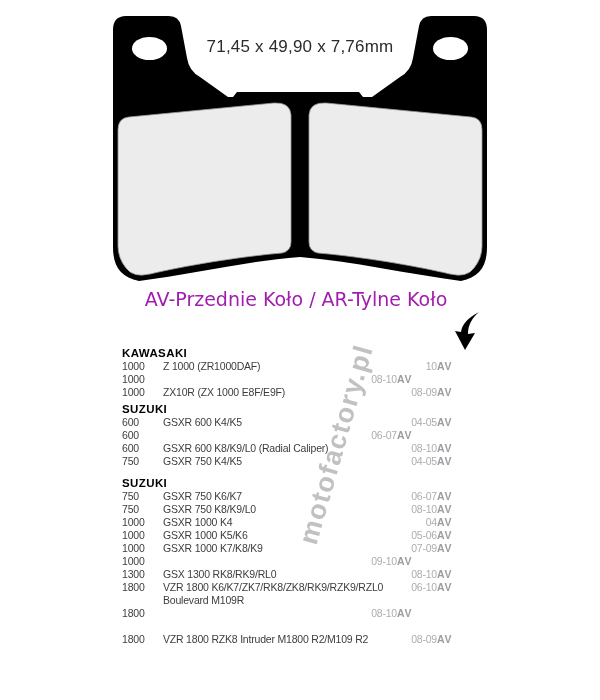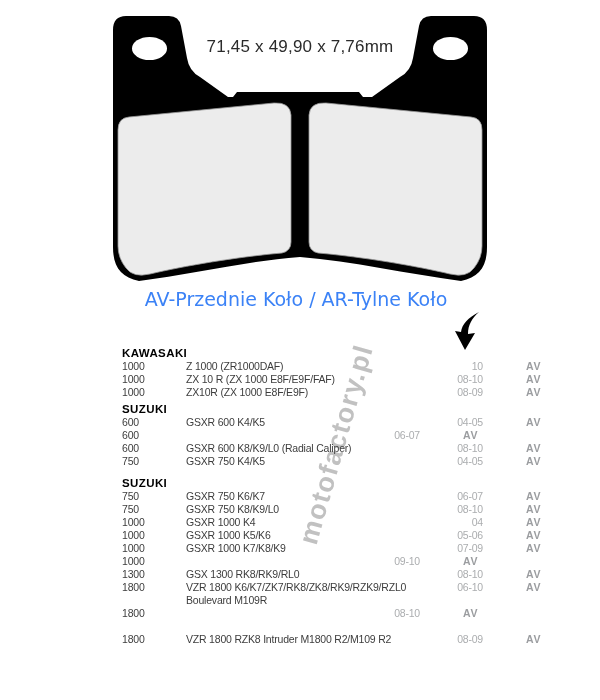--- a/index.html
+++ b/index.html
@@ -8,21 +8,21 @@
     background:#ffffff;
     font-family:"Liberation Sans",sans-serif;
   }
   .pad-svg{position:absolute;left:108px;top:10px;}
   .dim-label{
     position:absolute;left:0;top:37px;width:600px;text-align:center;
     font-size:17px;color:#2b2b2b;letter-spacing:0.2px;
   }
   .heading{
     position:absolute;left:0;top:288px;width:592px;text-align:center;
-    font-size:19px;color:#3b82f6;
+    font-size:19px;color:#a21caf;
     font-family:"DejaVu Sans",sans-serif;
   }
   .arrow{position:absolute;left:452px;top:311px;}
   .watermark{
     position:absolute;left:323px;top:517px;
     transform-origin:0 100%;transform:rotate(-74deg);
     font-size:27px;font-weight:bold;color:#b2b2b2;opacity:.8;
     letter-spacing:1.5px;white-space:nowrap;
     font-family:"Liberation Sans",sans-serif;
     pointer-events:none;
@@ -33,27 +33,27 @@
   }
   .brand{
     font-weight:bold;color:#000;font-size:11.5px;letter-spacing:0.4px;
     line-height:13px;padding-left:122px;
   }
   .section:nth-child(2) .brand{margin-top:4px;}
   .section:nth-child(3) .brand{margin-top:9px;}
   .row{
     display:grid;
     grid-template-columns:41px 234px 40px 46px;
-    padding-left:122px;line-height:13px;align-items:start;gap:23px;
+    padding-left:122px;line-height:13px;align-items:start;
   }
   .row.gap{margin-top:13px;}
   .cc{}
   .model{}
   .years{color:#abadaf;text-align:right;}
-  .pos{color:#9b9da0;font-weight:bold;padding-left:20px;letter-spacing:0.6px;}
+  .pos{color:#9b9da0;font-weight:bold;letter-spacing:0.6px;}
 </style>
 </head>
 <body>
 
 <svg class="pad-svg" width="384" height="280" viewBox="108 10 384 280" xmlns="http://www.w3.org/2000/svg">
   <path fill="#000000" d="M 113,30
            Q 113,16 126,16
            L 169,16
            Q 179,16 181,26
            L 187,58
@@ -119,21 +119,20 @@
     <div>
   <div class="row">
     <span class="cc">1000</span>
     <span class="model">Z 1000 (ZR1000DAF)</span>
     <span class="years">10</span>
     <span class="pos">AV</span>
   </div>
 
   <div class="row">
     <span class="cc">1000</span>
-    <span class="model">ZX 10 R (ZX 1000 E8F/E9F/FAF)</span>
     <span class="years">08-10</span>
     <span class="pos">AV</span>
   </div>
 
   <div class="row">
     <span class="cc">1000</span>
     <span class="model">ZX10R (ZX 1000 E8F/E9F)</span>
     <span class="years">08-09</span>
     <span class="pos">AV</span>
   </div>

